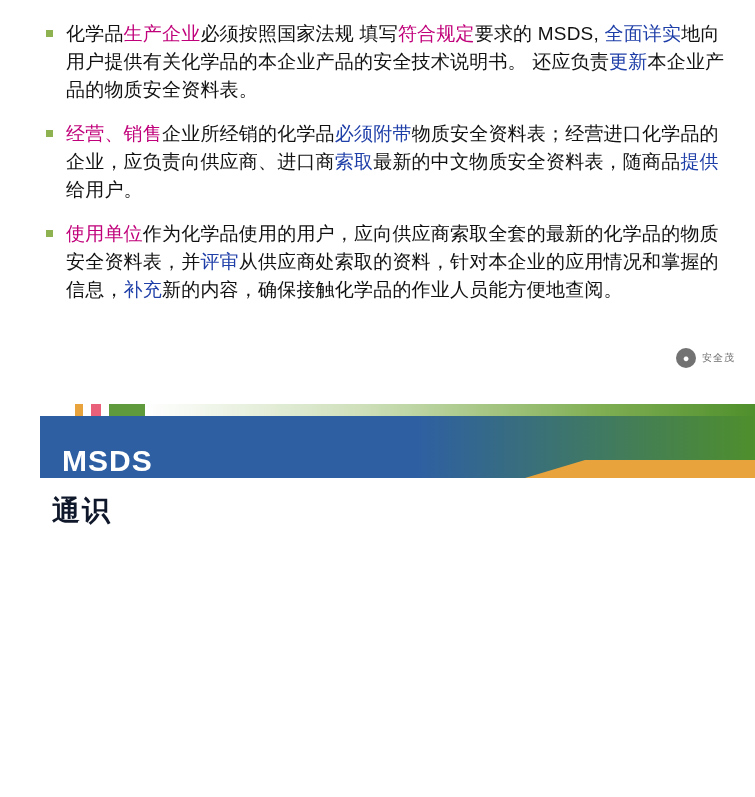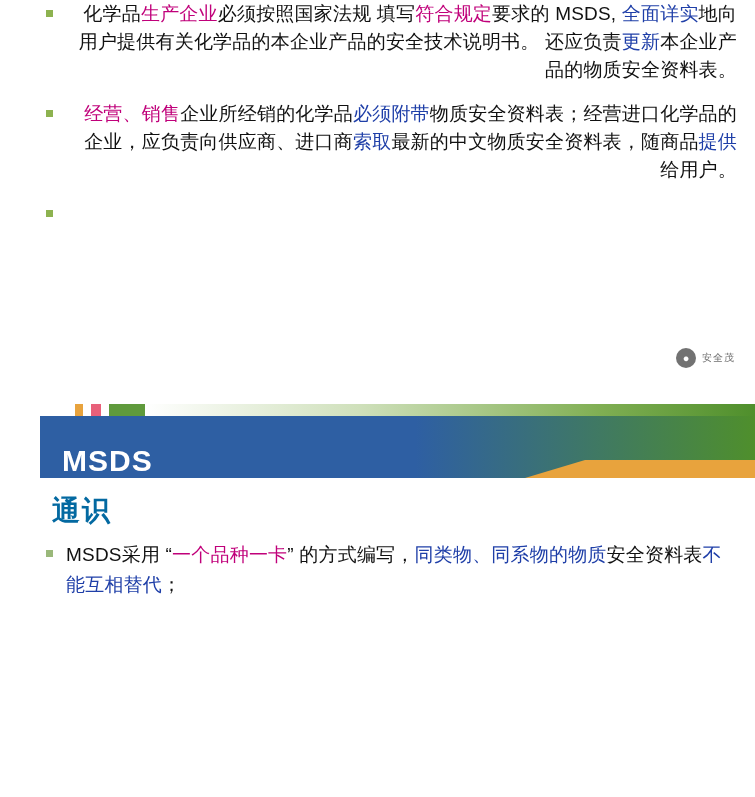--- a/index.html
+++ b/index.html
@@ -48,22 +48,21 @@
     height: 7px;
     background: #8db24f;
     display: block;
   }
   .txt { display: inline; }
   .blue { color: #1f3fa8; }
   .magenta { color: #c0007a; }
   .black { color: #111111; }
 
   #slide-top .content {
-    padding: 0 18px 0 38px;
-    text-align: right;
+    padding: 20px 18px 0 38px;
   }
   #slide-top ul.bullets > li {
     margin-bottom: 16px;
   }
   
   .stamp {
     position: absolute;
     right: 20px;
     top: 348px;
     display: flex;
@@ -144,21 +143,21 @@
     top: 28px;
     font-size: 30px;
     font-weight: bold;
     color: #ffffff;
     letter-spacing: 1px;
   }
   .subtitle {
     margin: 14px 0 4px 52px;
     font-size: 28px;
     font-weight: bold;
-    color: #0369a1;
+    color: #0f172a;
     letter-spacing: 2px;
   }
   #slide-bottom .content {
     padding: 6px 20px 0 38px;
   }
   #slide-bottom ul.bullets > li {
     margin-bottom: 34px;
     font-size: 19px;
     line-height: 30px;
   }
@@ -175,20 +174,24 @@
       <li>
         <span class="marker"></span>
         <span class="richtext"><span class="txt black">化学品</span><span class="txt magenta">生产企业</span><span class="txt black">必须按照国家法规 填写</span><span class="txt magenta">符合规定</span><span class="txt black">要求的 MSDS, </span><span class="txt blue">全面详实</span><span class="txt black">地向用户提供有关化学品的本企业产品的安全技术说明书。 还应负责</span><span class="txt blue">更新</span><span class="txt black">本企业产品的物质安全资料表。</span></span>
       </li>
       <li>
         <span class="marker"></span>
         <span class="richtext"><span class="txt magenta">经营、销售</span><span class="txt black">企业所经销的化学品</span><span class="txt blue">必须附带</span><span class="txt black">物质安全资料表；经营进口化学品的企业，应负责向供应商、进口商</span><span class="txt blue">索取</span><span class="txt black">最新的中文物质安全资料表，随商品</span><span class="txt blue">提供</span><span class="txt black">给用户。</span></span>
       </li>
       <li>
         <span class="marker"></span>
+      </li>
+      <li>
+        <span class="marker"></span>
+        <span class="richtext"><span class="txt magenta">使用单位</span><span class="txt black">作为化学品使用的用户，应向供应商索取全套的最新的化学品的物质安全资料表，并</span><span class="txt blue">评审</span><span class="txt black">从供应商处索取的资料，针对本企业的应用情况和掌握的信息，</span><span class="txt blue">补充</span><span class="txt black">新的内容，确保接触化学品的作业人员能方便地查阅。</span></span>
       </li>
     </ul>
   </div>
   <div class="stamp">
     <span class="circle">●</span>
     <span class="stamp-text">安全茂</span>
   </div>
 </div>
 
 <div class="gap"></div>
@@ -204,19 +207,15 @@
     <div class="seg7"></div>
   </div>
   <div class="titleband">
     <div class="leftedge"></div>
     <div class="title">MSDS</div>
     <div class="wedge"></div>
   </div>
   <div class="subtitle">通识</div>
   <div class="content">
     <ul class="bullets">
-      <li>
-        <span class="marker"></span>
-        <span class="richtext"><span class="txt black">MSDS采用 “</span><span class="txt magenta">一个品种一卡</span><span class="txt black">” 的方式编写，</span><span class="txt blue">同类物、同系物的物质</span><span class="txt black">安全资料表</span><span class="txt blue">不能互相替代</span><span class="txt black">；</span></span>
-      </li>
     </ul>
   </div>
 </div>
 
 </body></html>

